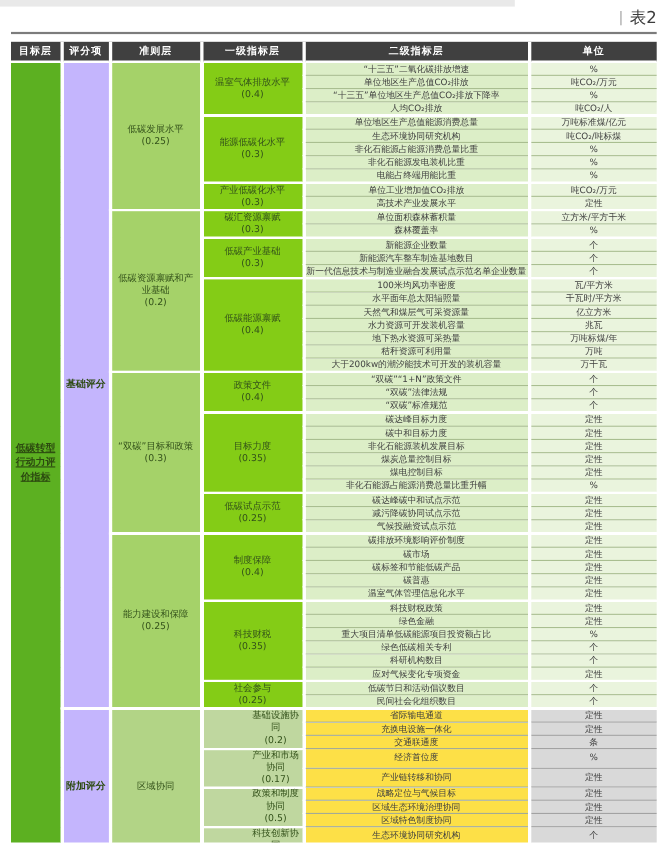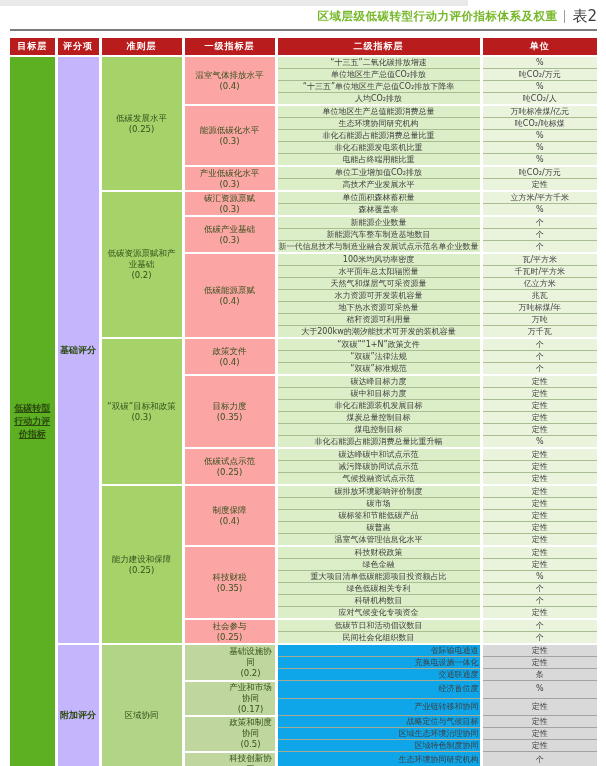--- a/index.html
+++ b/index.html
@@ -14,21 +14,21 @@
   .title-divider{width:1px;height:13px;background:#9a9a9a;}
   .table-label{color:#3c3c3c;font-size:15px;}
   .rule{position:absolute;top:29px;left:10px;width:587px;height:2px;background:#7c7c7c;}
 
   table.indicator-table{
     position:absolute;top:38px;left:10px;width:587px;
     border-collapse:collapse;table-layout:fixed;
     font-size:8px;color:#3f3f3f;
   }
   th{
-    background:#b91c1c;color:#ffffff;font-weight:bold;font-size:9px;
+    background:#404040;color:#ffffff;font-weight:bold;font-size:9px;
     height:17px;padding:0;border-right:3px solid #ffffff;border-bottom:2px solid #ffffff;
     letter-spacing:1px;
     margin-left:44px;
   }
   th:last-child{border-right:none;}
   td{
     padding:0 1px;text-align:center;vertical-align:middle;
     height:11px;line-height:10px;overflow:hidden;white-space:nowrap;
     border-right:3px solid #ffffff;
   }
@@ -40,42 +40,41 @@
   }
   td.c-scoring{
     background:#c4b5fd;color:#2c4a10;font-weight:bold;font-size:9px;
     white-space:normal;line-height:12px;border-bottom:2px solid #ffffff;
   }
   td.c-criterion{
     background:#a5d269;color:#33511a;font-size:8.5px;
     white-space:normal;line-height:11px;border-bottom:2px solid #ffffff;padding:13px 3px;
   }
   td.c-indicator{
-    background:#fca5a5;color:#33511a;font-size:8.5px;
+    background:#84cc16;color:#33511a;font-size:8.5px;
     white-space:normal;line-height:11px;border-bottom:2px solid #ffffff;padding:0 2px;
   }
   td.c-metric{background:#dceec7;border-bottom:1px solid #a9be90;}
   td.c-unit{background:#eaf4dd;border-bottom:1px solid #a9be90;}
 
   
   td.s2.c-criterion{background:#b2d486;}
   td.s2.c-indicator{background:#bfd79f;padding-left:44px;}
-  td.s2.c-metric{background:#0ea5e9;border-bottom:1px solid #a3ab95;text-align:right;}
+  td.s2.c-metric{background:#fde047;border-bottom:1px solid #a3ab95;}
   td.s2.c-unit{background:#d9d9d9;border-bottom:1px solid #a2a2a2;}
 
   td.grp-end{border-bottom:2px solid #ffffff;}
   .w-line{display:block;}
 </style>
 </head>
 <body>
 
 <div class="top-strip"></div>
 
 <div class="title-row">
-  <span class="doc-title">区域层级低碳转型行动力评价指标体系及权重</span>
   <span class="title-divider"></span>
   <span class="table-label">表2</span>
 </div>
 
 <div class="rule"></div>
 
 <table class="indicator-table">
   <colgroup>
     <col style="width:46px">
       <col style="width:44px">

